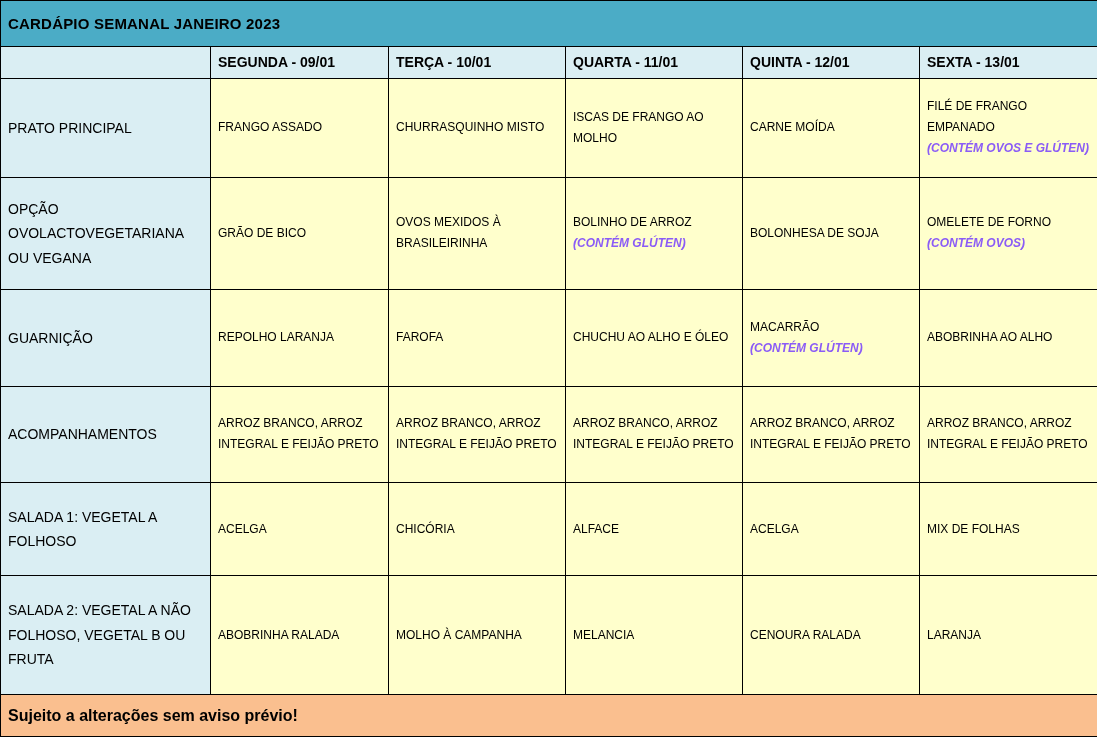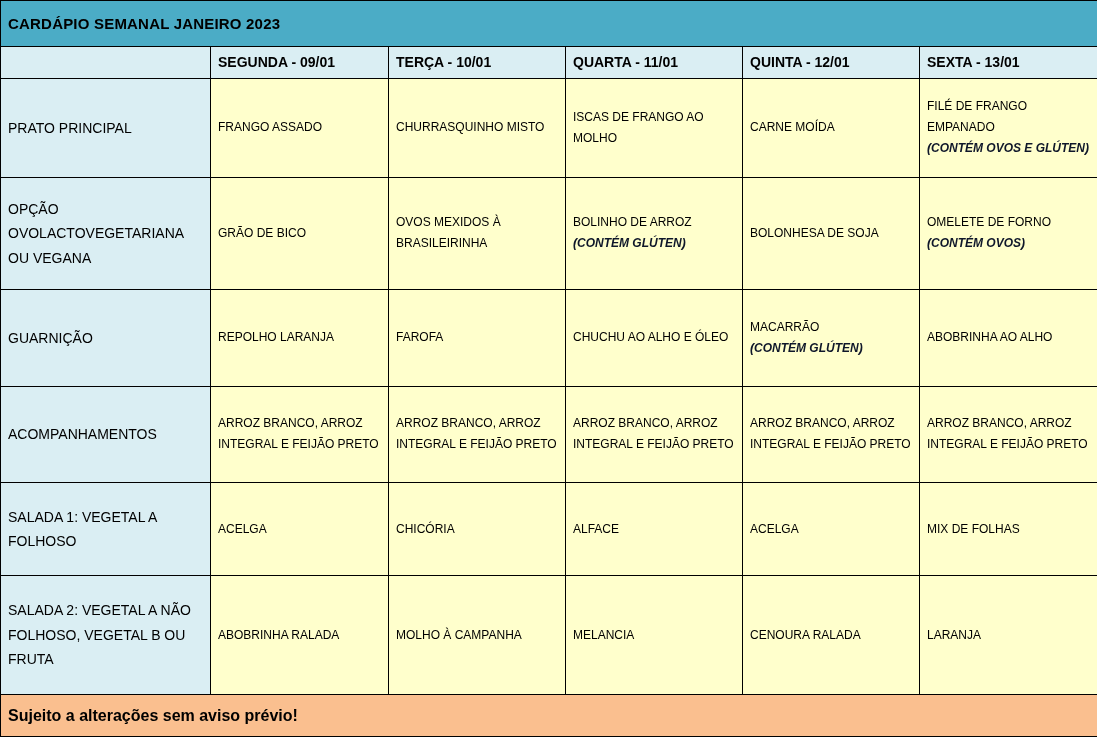--- a/index.html
+++ b/index.html
@@ -40,21 +40,21 @@
     line-height: 1.75;
   }
   .t-cell {
     background: #FFFFCC;
     font-weight: normal;
     font-size: 12px;
     line-height: 1.75;
   }
   .t-note {
     display: block;
-    color: #0f172a;
+    color: #8b5cf6;
     font-weight: bold;
     font-style: italic;
   }
   .t-note:empty { display: none; }
   .t-refresco {
     background: #DAEEF3;
     font-weight: bold;
     font-size: 14px;
   }
   .t-footer {

